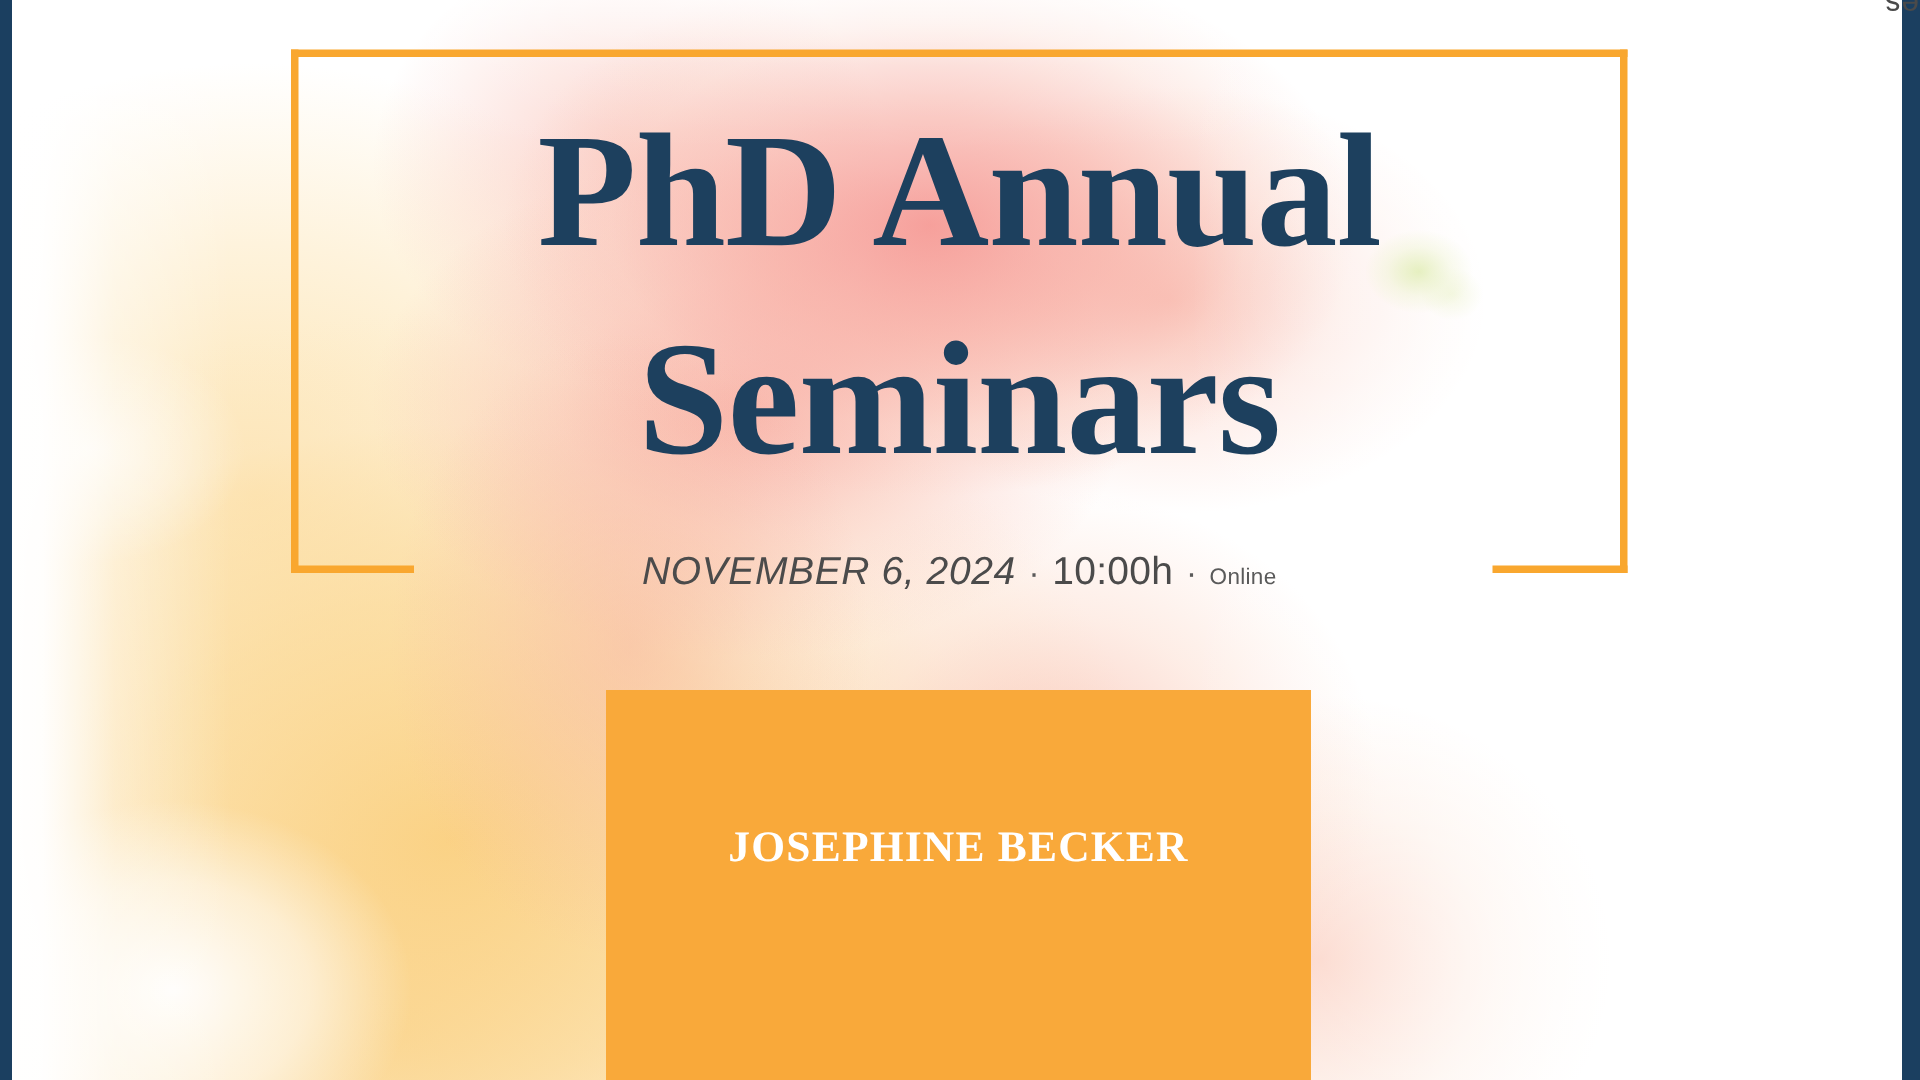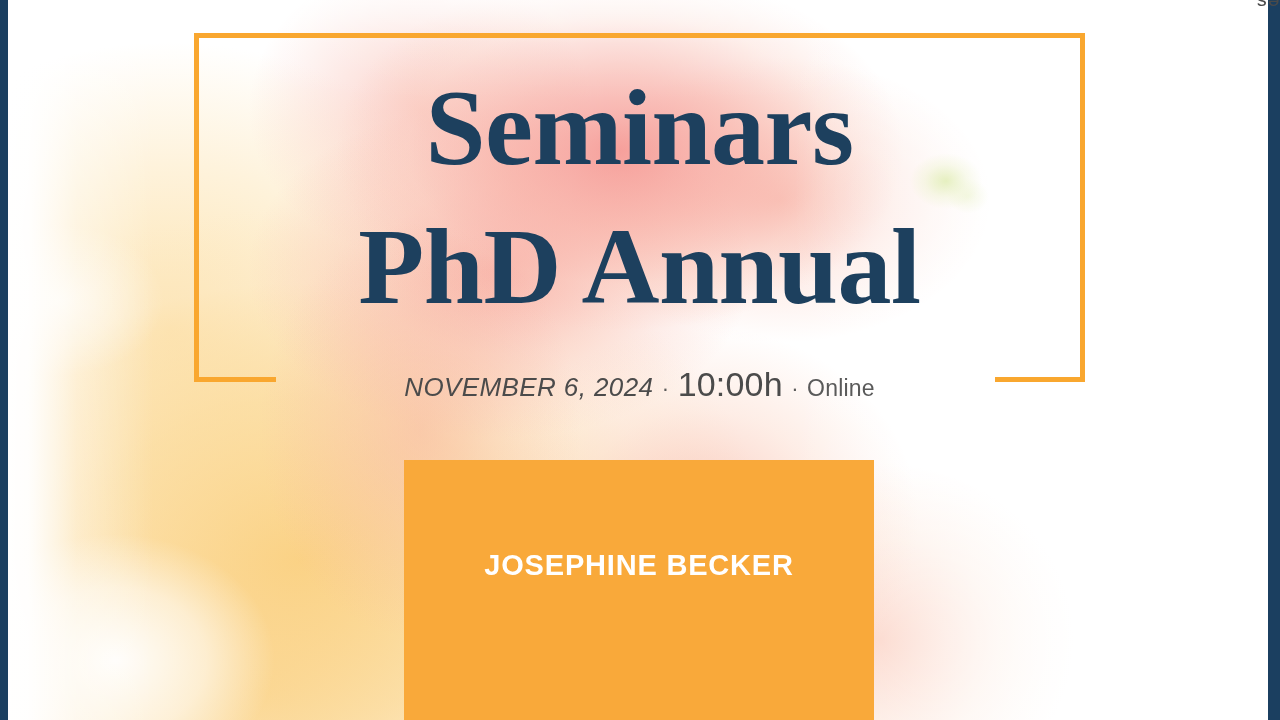--- a/index.html
+++ b/index.html
@@ -179,44 +179,45 @@
     font-size: 26px;
     letter-spacing: 0.4px;
     font-style: italic;
   }
   .meta-sep {
     font-size: 22px;
     padding: 0 4px;
     color: #5a5a5a;
   }
   .meta-time {
-    font-size: 34px;
+    font-size: 26px;
     letter-spacing: 0.2px;
   }
   .meta-mode {
-    font-size: 23px;
+    font-size: 15px;
     letter-spacing: 0.2px;
     color: #5a5a5a;
   }
 
   
   .speaker-box {
     position: absolute;
     left: 404px;
     top: 460px;
     width: 470px;
     height: 260px;
     background: #f9a93a;
   }
   .speaker-list {
     position: absolute;
     left: 0;
     right: 0;
     top: 78px;
     text-align: center;
+    font-family: Liberation Serif, serif;
   }
   .speaker-name {
     color: #ffffff;
     font-weight: 700;
     font-size: 29px;
     letter-spacing: 0.8px;
     line-height: 1.9;
     white-space: nowrap;
   }
 
@@ -252,22 +253,22 @@
 
   <div class="frame">
     <div class="bar top"></div>
     <div class="bar left"></div>
     <div class="bar right"></div>
     <div class="bar bot-l"></div>
     <div class="bar bot-r"></div>
   </div>
 
   <div class="title-block">
+    <div class="title-line">PhD Annual</div>
     <div class="title-line">Seminars</div>
-    <div class="title-line">PhD Annual</div>
   </div>
 
   <div class="meta-line">
     <span class="meta-date">NOVEMBER 6, 2024</span>
     <span class="meta-sep">·</span>
     <span class="meta-time">10:00h</span>
     <span class="meta-sep">·</span>
     <span class="meta-mode">Online</span>
   </div>
 

